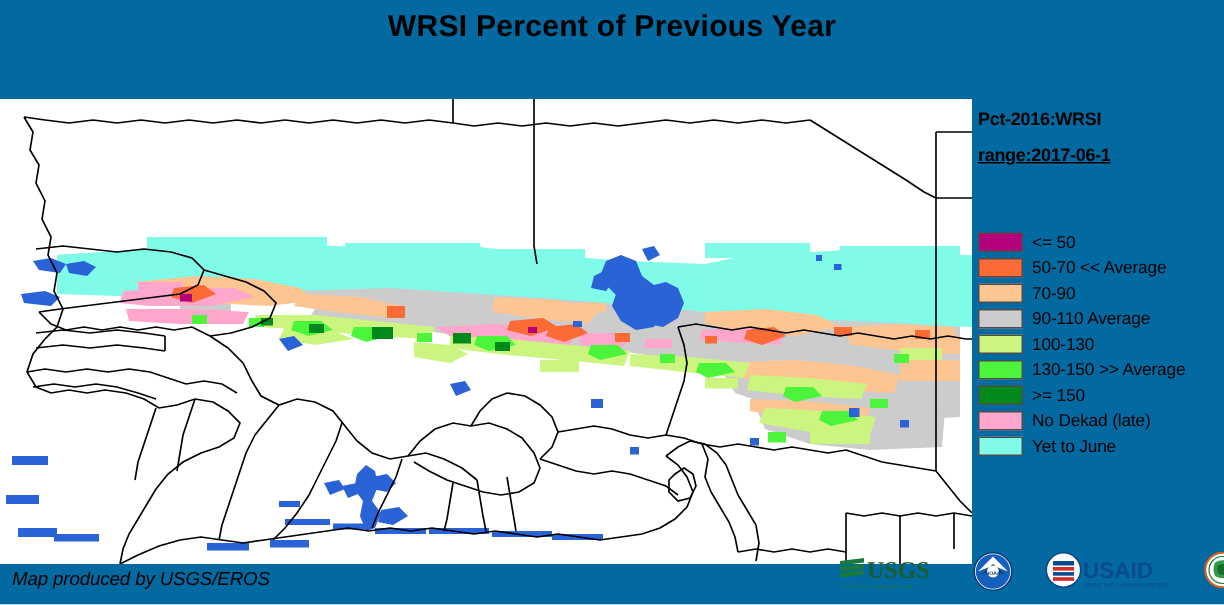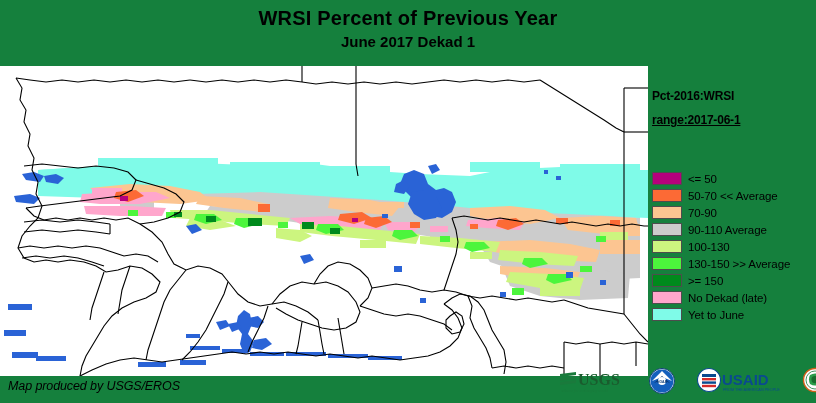--- a/index.html
+++ b/index.html
@@ -1,46 +1,45 @@
 <!DOCTYPE html>
 <html><head>
 <meta charset="utf-8">
 <style>
   html,body{margin:0;padding:0;}
   body{width:816px;height:403px;background:#ffffff;font-family:"Liberation Sans",sans-serif;overflow:hidden;position:relative;}
-  #root{position:absolute;inset:0;background:#15803d;}
+  #root{position:absolute;inset:0;background:#0369a1;}
 
   .title-block{position:absolute;left:0;top:6px;width:816px;text-align:center;}
   .title-main{font-size:20px;font-weight:bold;color:#000;letter-spacing:0.2px;line-height:24px;}
   .title-sub{font-size:15px;font-weight:bold;color:#000;line-height:20px;margin-top:2px;}
 
   .map-area{position:absolute;left:0;top:66px;width:648px;height:310px;overflow:hidden;background:#fff;}
   .map-svg{display:block;}
 
   .legend{position:absolute;left:648px;top:70px;width:168px;height:230px;}
-  .legend-title{font-size:12px;font-weight:bold;color:#000;margin:19px 0 0 4px;letter-spacing:-0.2px;}
+  .legend-title{font-size:12px;font-weight:bold;color:#000;margin:2px 0 0 4px;letter-spacing:-0.2px;}
   .legend-range{font-size:12px;font-weight:bold;color:#000;margin:10px 0 6px 4px;letter-spacing:-0.2px;text-decoration:underline;}
   .legend-rows{margin-left:4px;margin-top:43px;}
   .legend-row{display:flex;align-items:center;height:17px;}
   .swatch{width:30px;height:13px;border:1px solid #4d4d4d;box-sizing:border-box;flex:0 0 auto;}
   .legend-label{font-size:11.5px;color:#000;margin-left:6px;white-space:nowrap;letter-spacing:-0.1px;}
 
   .credit{position:absolute;left:8px;top:379px;font-size:12.5px;color:#000;letter-spacing:-0.1px;font-style:italic;}
 
   .logos{position:absolute;left:558px;top:362px;width:252px;height:38px;display:flex;align-items:center;gap:20px;}
   .logo{display:flex;align-items:center;height:34px;}
 </style>
 </head>
 <body>
 
 <div id="root">
 
   <div class="title-block">
     <div class="title-main">WRSI Percent of Previous Year</div>
-    <div class="title-sub">June 2017 Dekad 1</div>
   </div>
 
   <div class="map-area">
     <svg class="map-svg" width="648" height="310" viewBox="0 0 648 310" xmlns="http://www.w3.org/2000/svg">
       <rect x="0" y="0" width="648" height="310" fill="#ffffff"></rect>
 
       <g>
 
         <g fill="#7ffbe8">
           <path d="M38,104 L120,99 L200,97 L270,100 L300,96 L360,104 L420,108 L470,110 L500,104 L560,101 L620,104 L648,104

